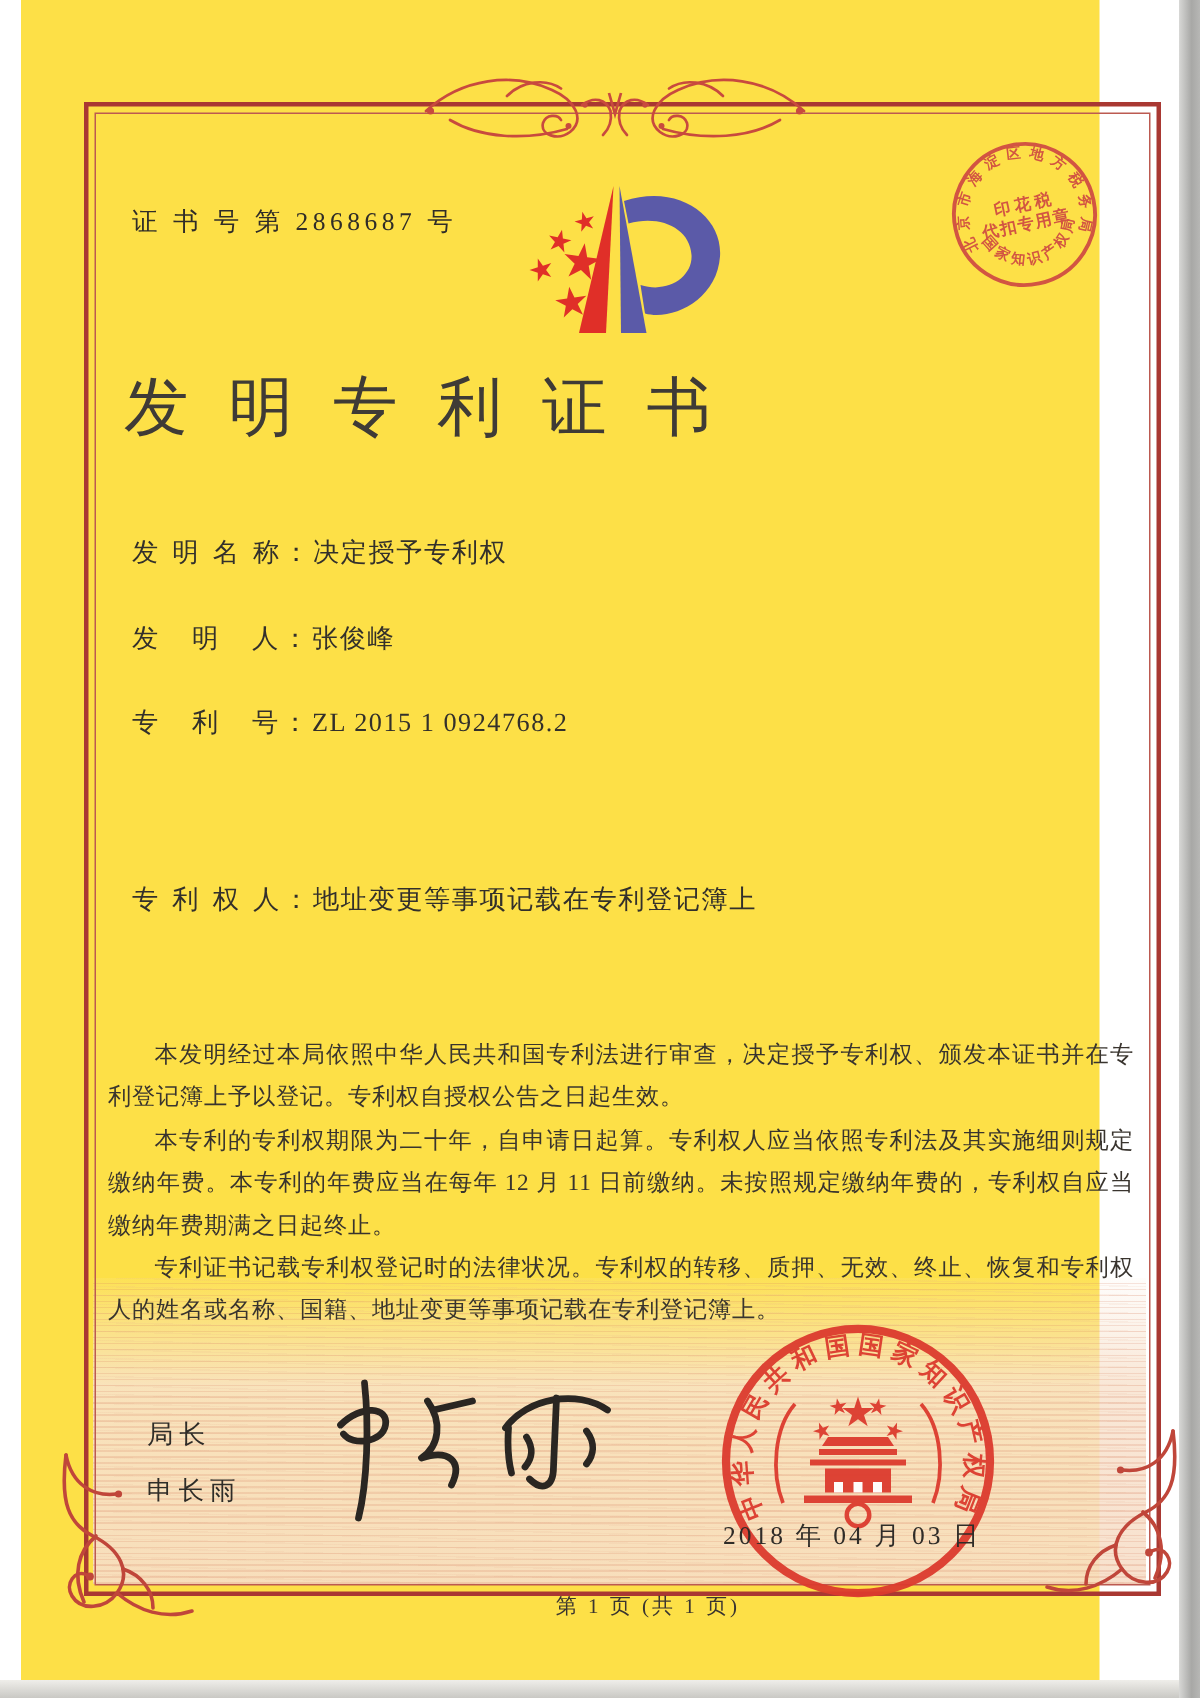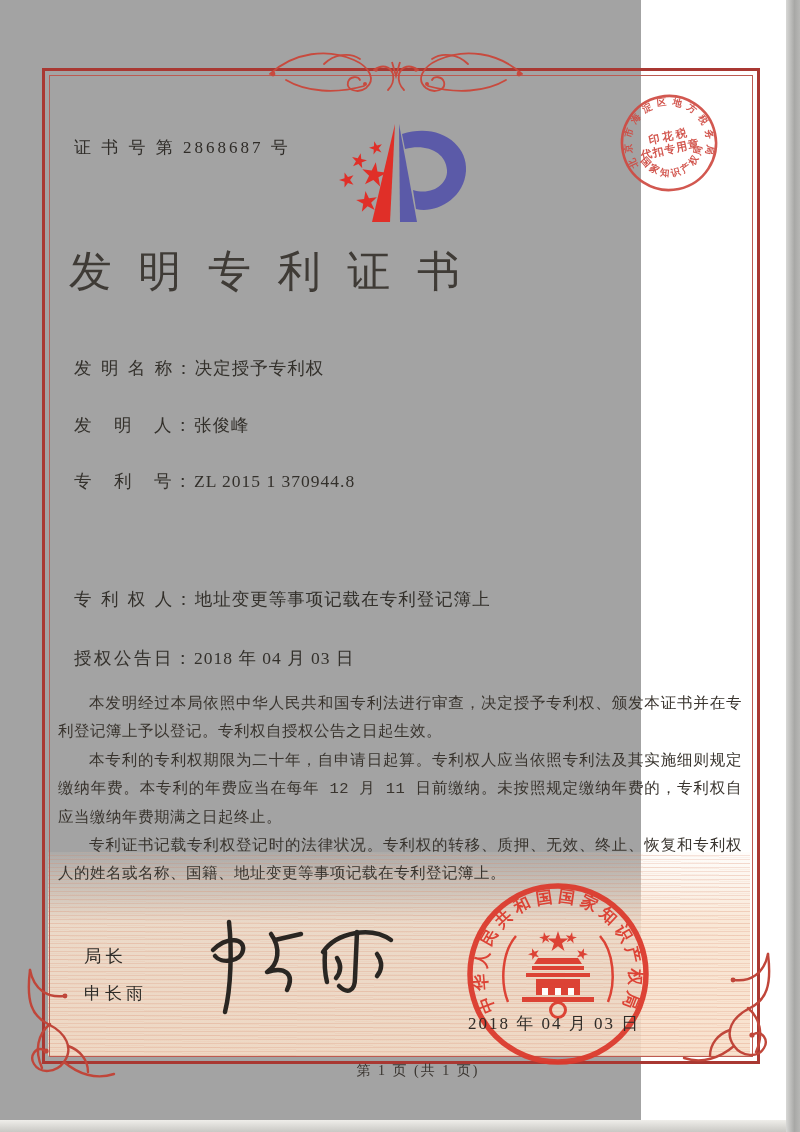--- a/index.html
+++ b/index.html
@@ -1,21 +1,21 @@
 <!DOCTYPE html>
 <html lang="zh"><head>
 <meta charset="utf-8">
 <style>
   html,body{margin:0;padding:0;}
   body{
     width:800px;height:1132px;position:relative;background:#ffffff;
     font-family:"Liberation Serif","DejaVu Serif",serif;color:#39342e;
     overflow:hidden;
   }
-  .paper{position:absolute;left:0;top:0;width:641px;height:1120px;background:#a3a3a3;}
+  .paper{position:absolute;left:14px;top:0;width:719px;height:1120px;background:#fde047;}
   .scan-right{position:absolute;left:786px;top:0;width:14px;height:1132px;
     background:linear-gradient(90deg,#d8d8d6,#a8a8a6 60%,#b7b7b5);}
   .scan-bottom{position:absolute;left:0;top:1120px;width:786px;height:12px;
     background:linear-gradient(180deg,#efeeea,#c9c8c4);}
 
   .frame-outer{position:absolute;left:42px;top:68px;width:712px;height:990px;
     border:3px solid #a93832;}
   .frame-inner{position:absolute;inset:4px;border:1px solid #bc5a51;}
 
   .guilloche{position:absolute;left:48px;top:852px;width:702px;height:204px;
@@ -27,21 +27,21 @@
 
   .cert-no{position:absolute;left:74px;top:136px;font-size:17px;letter-spacing:3px;color:#2f2c28;}
   .title{position:absolute;left:42px;top:243px;width:712px;
     font-size:43px;letter-spacing:0.62em;text-indent:0.62em;color:#3f3b36;font-weight:500;}
 
   .frow{position:absolute;left:74px;font-size:17.5px;color:#33302b;white-space:nowrap;}
   .flabel{letter-spacing:2.5px;}
   .fvalue{letter-spacing:1px;}
 
   .body-text{position:absolute;left:58px;top:690px;width:684px;font-size:15.5px;
-    line-height:28.4px;color:#39342e;text-align:justify;font-family:Liberation Mono, monospace;}
+    line-height:28.4px;color:#39342e;text-align:justify;}
   .body-text p{margin:0;text-indent:2em;letter-spacing:0.5px;}
 
   .role{position:absolute;left:84px;top:944px;font-size:17.5px;letter-spacing:4px;color:#2f2c28;}
   .name{position:absolute;left:84px;top:982px;font-size:17px;letter-spacing:4px;color:#2f2c28;}
   .seal-date{position:absolute;left:468px;top:1012px;font-size:17px;letter-spacing:2px;color:#2f2c28;z-index:6;}
   .footer{position:absolute;left:0;top:1062px;width:788px;text-align:center;
     font-size:14px;letter-spacing:2px;color:#3a3530;padding-left:24px;}
 
   .svg-abs{position:absolute;}
   .tax-stamp{left:616px;top:90px;transform:rotate(-12deg);z-index:5;}
@@ -139,27 +139,24 @@
 
   <div class="title">发明专利证书</div>
 
   <div class="frow" style="top:356px">
     <span class="flabel">发 明 名 称：</span><span class="fvalue">决定授予专利权</span>
   </div>
   <div class="frow" style="top:413px">
     <span class="flabel">发　明　人：</span><span class="fvalue">张俊峰</span>
   </div>
   <div class="frow" style="top:469px">
-    <span class="flabel">专　利　号：</span><span class="fvalue">ZL 2015 1 370944.8</span>
+    <span class="flabel">专　利　号：</span><span class="fvalue">ZL 2015 1 0924768.2</span>
   </div>
   <div class="frow" style="top:587px">
     <span class="flabel">专 利 权 人：</span><span class="fvalue">地址变更等事项记载在专利登记簿上</span>
-  </div>
-  <div class="frow" style="top:646px">
-    <span class="flabel">授权公告日：</span><span class="fvalue">2018 年 04 月 03 日</span>
   </div>
 
   <div class="body-text">
     <p>本发明经过本局依照中华人民共和国专利法进行审查，决定授予专利权、颁发本证书并在专利登记簿上予以登记。专利权自授权公告之日起生效。</p>
     <p>本专利的专利权期限为二十年，自申请日起算。专利权人应当依照专利法及其实施细则规定缴纳年费。本专利的年费应当在每年 12 月 11 日前缴纳。未按照规定缴纳年费的，专利权自应当缴纳年费期满之日起终止。</p>
     <p>专利证书记载专利权登记时的法律状况。专利权的转移、质押、无效、终止、恢复和专利权人的姓名或名称、国籍、地址变更等事项记载在专利登记簿上。</p>
   </div>
 
   <div class="role">局长</div>
   <div class="name">申长雨</div>

